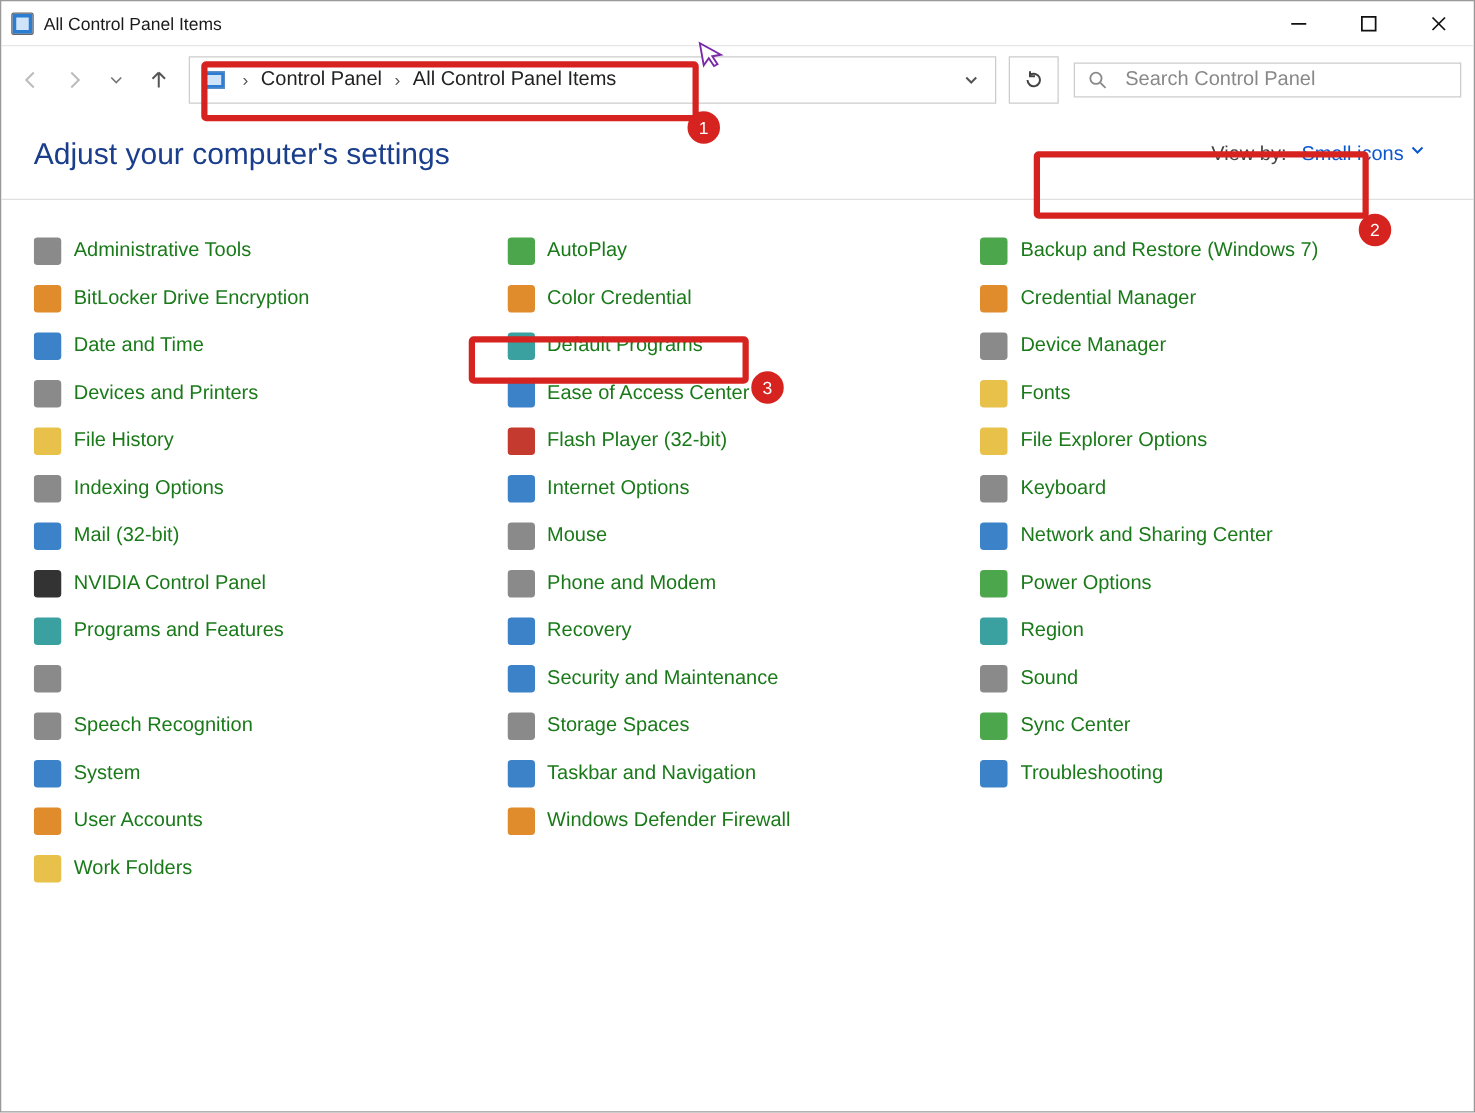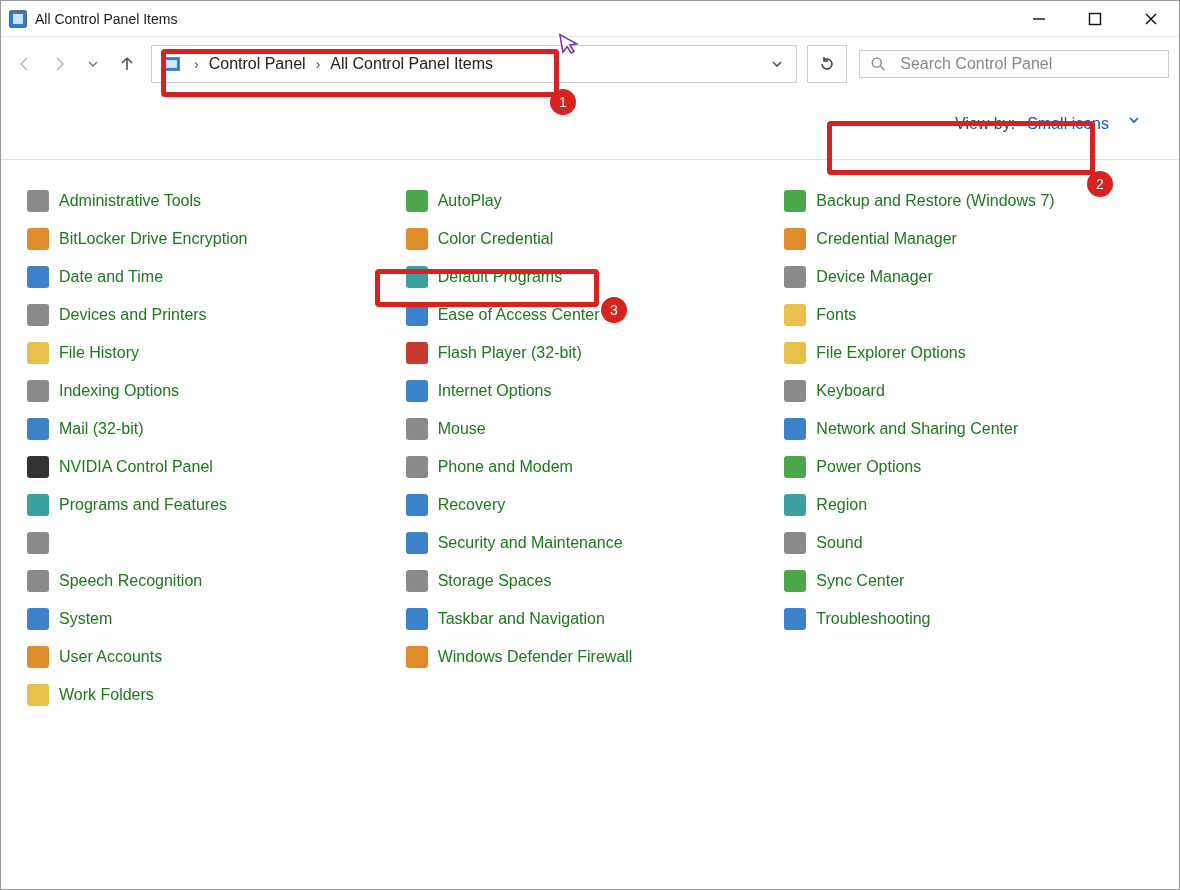--- a/index.html
+++ b/index.html
@@ -124,21 +124,21 @@
     font-size: 24px;
     color: #1a3e8c;
   }
   .viewby-wrap {
     margin-left: auto;
     display: flex; align-items: center; gap: 12px;
     font-size: 16px;
     padding: 6px 14px;
   }
   .viewby-label { color: #444; }
-  .viewby-value { color: #0b57d0; display:flex; align-items:flex-start; gap:20px; }
+  .viewby-value { color: #0b57d0; display:flex; align-items:flex-start; gap:6px; }
 
   
   .grid {
     padding: 22px 26px;
     display: grid;
     grid-template-columns: repeat(3, 1fr);
     grid-auto-rows: 38px;
     column-gap: 10px;
     row-gap: 0;
     grid-auto-flow: column;
@@ -262,20 +262,21 @@
   <div class="searchbox">
     <svg width="18" height="18" viewBox="0 0 18 18">
         <circle cx="7.5" cy="7.5" r="5" fill="none" stroke="#888" stroke-width="1.6"></circle>
         <line x1="11.5" y1="11.5" x2="16" y2="16" stroke="#888" stroke-width="1.6"></line>
       </svg>
     <input type="text" placeholder="Search Control Panel" style="">
   </div>
 </div>
 
 <div class="heading-row">
+  <h1>Adjust your computer's settings</h1>
   <div class="viewby-wrap">
     <span class="viewby-label">View by:</span>
     <span class="viewby-value">
       <span>Small icons</span>
       <svg width="10" height="10" viewBox="0 0 10 10">
           <path d="M1 3 L5 7 L9 3" fill="none" stroke="#0b57d0" stroke-width="1.6"></path>
         </svg>
     </span>
   </div>
 </div>

